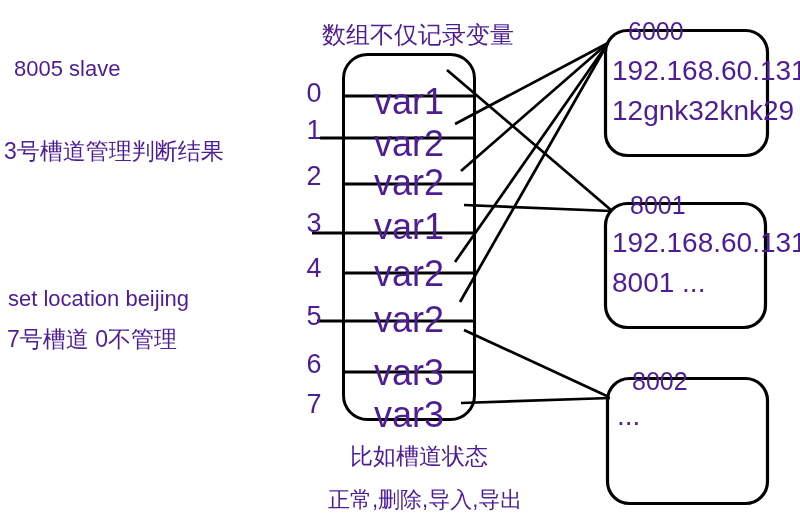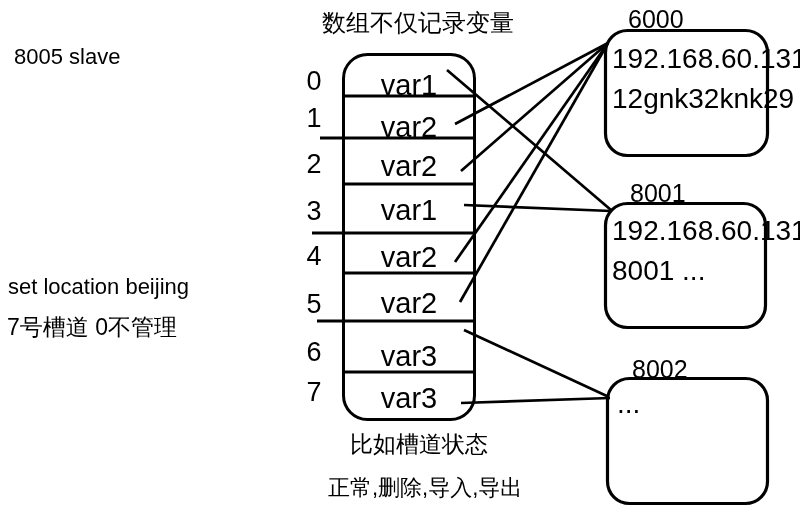--- a/index.html
+++ b/index.html
@@ -2,28 +2,28 @@
 <html><head>
 <meta charset="utf-8">
 <style>
   html,body{margin:0;padding:0;background:#fff;}
   #canvas{
     position:relative;width:800px;height:518px;background:#ffffff;
     font-family:"Liberation Sans","DejaVu Sans",sans-serif;
     color:#000;overflow:hidden;
   }
   #strokes{position:absolute;left:0;top:0;width:800px;height:518px;}
-  .txt{position:absolute;white-space:nowrap;color:#000000;line-height:1.15;}
+  .txt{position:absolute;white-space:nowrap;color:#4c1d95;line-height:1.15;margin-top:12px;}
   .note{font-size:22px;}
   .note-cjk{font-size:23px;}
   .title{font-size:24px;}
   .caption{font-size:23px;}
   .caption2{font-size:22px;}
   .idx{font-size:27px;width:24px;text-align:center;}
-  .cell{font-size:29px;left:344px;width:130px;text-align:center;}
+  .cell{font-size:36px;left:344px;width:130px;text-align:center;}
   .node-label{font-size:25px;}
   .node-line{font-size:28px;left:612px;}
 </style>
 </head>
 <body>
 
 <div id="canvas">
 
   <svg id="strokes" viewBox="0 0 800 518" fill="none" stroke="#000">
 
@@ -45,20 +45,21 @@
     <line x1="461" y1="171" x2="608" y2="43" stroke-width="2.7"></line>
     <line x1="455" y1="262" x2="608" y2="43" stroke-width="2.7"></line>
     <line x1="460" y1="302" x2="608" y2="43" stroke-width="2.7"></line>
     <line x1="447" y1="70" x2="611" y2="210" stroke-width="2.7"></line>
     <line x1="464" y1="205" x2="611" y2="211" stroke-width="2.7"></line>
     <line x1="464" y1="330" x2="609" y2="397" stroke-width="2.7"></line>
     <line x1="461" y1="403" x2="610" y2="398" stroke-width="2.7"></line>
   </svg>
 
   <div class="txt note" style="left:14px;top:44px;">8005 slave</div>
+  <div class="txt note-cjk" style="left:4px;top:126px;">3号槽道管理判断结果</div>
   <div class="txt note" style="left:8px;top:274px;">set location beijing</div>
   <div class="txt note-cjk" style="left:7px;top:314px;">7号槽道 0不管理</div>
 
   <div class="txt title" style="left:322px;top:9px;">数组不仅记录变量</div>
   <div class="txt caption" style="left:350px;top:431px;">比如槽道状态</div>
   <div class="txt caption2" style="left:328px;top:475px;">正常,删除,导入,导出</div>
 
   <div class="txt idx" style="left:302px;top:66px;">0</div>
   <div class="txt idx" style="left:302px;top:103px;">1</div>
   <div class="txt idx" style="left:302px;top:149px;">2</div>

